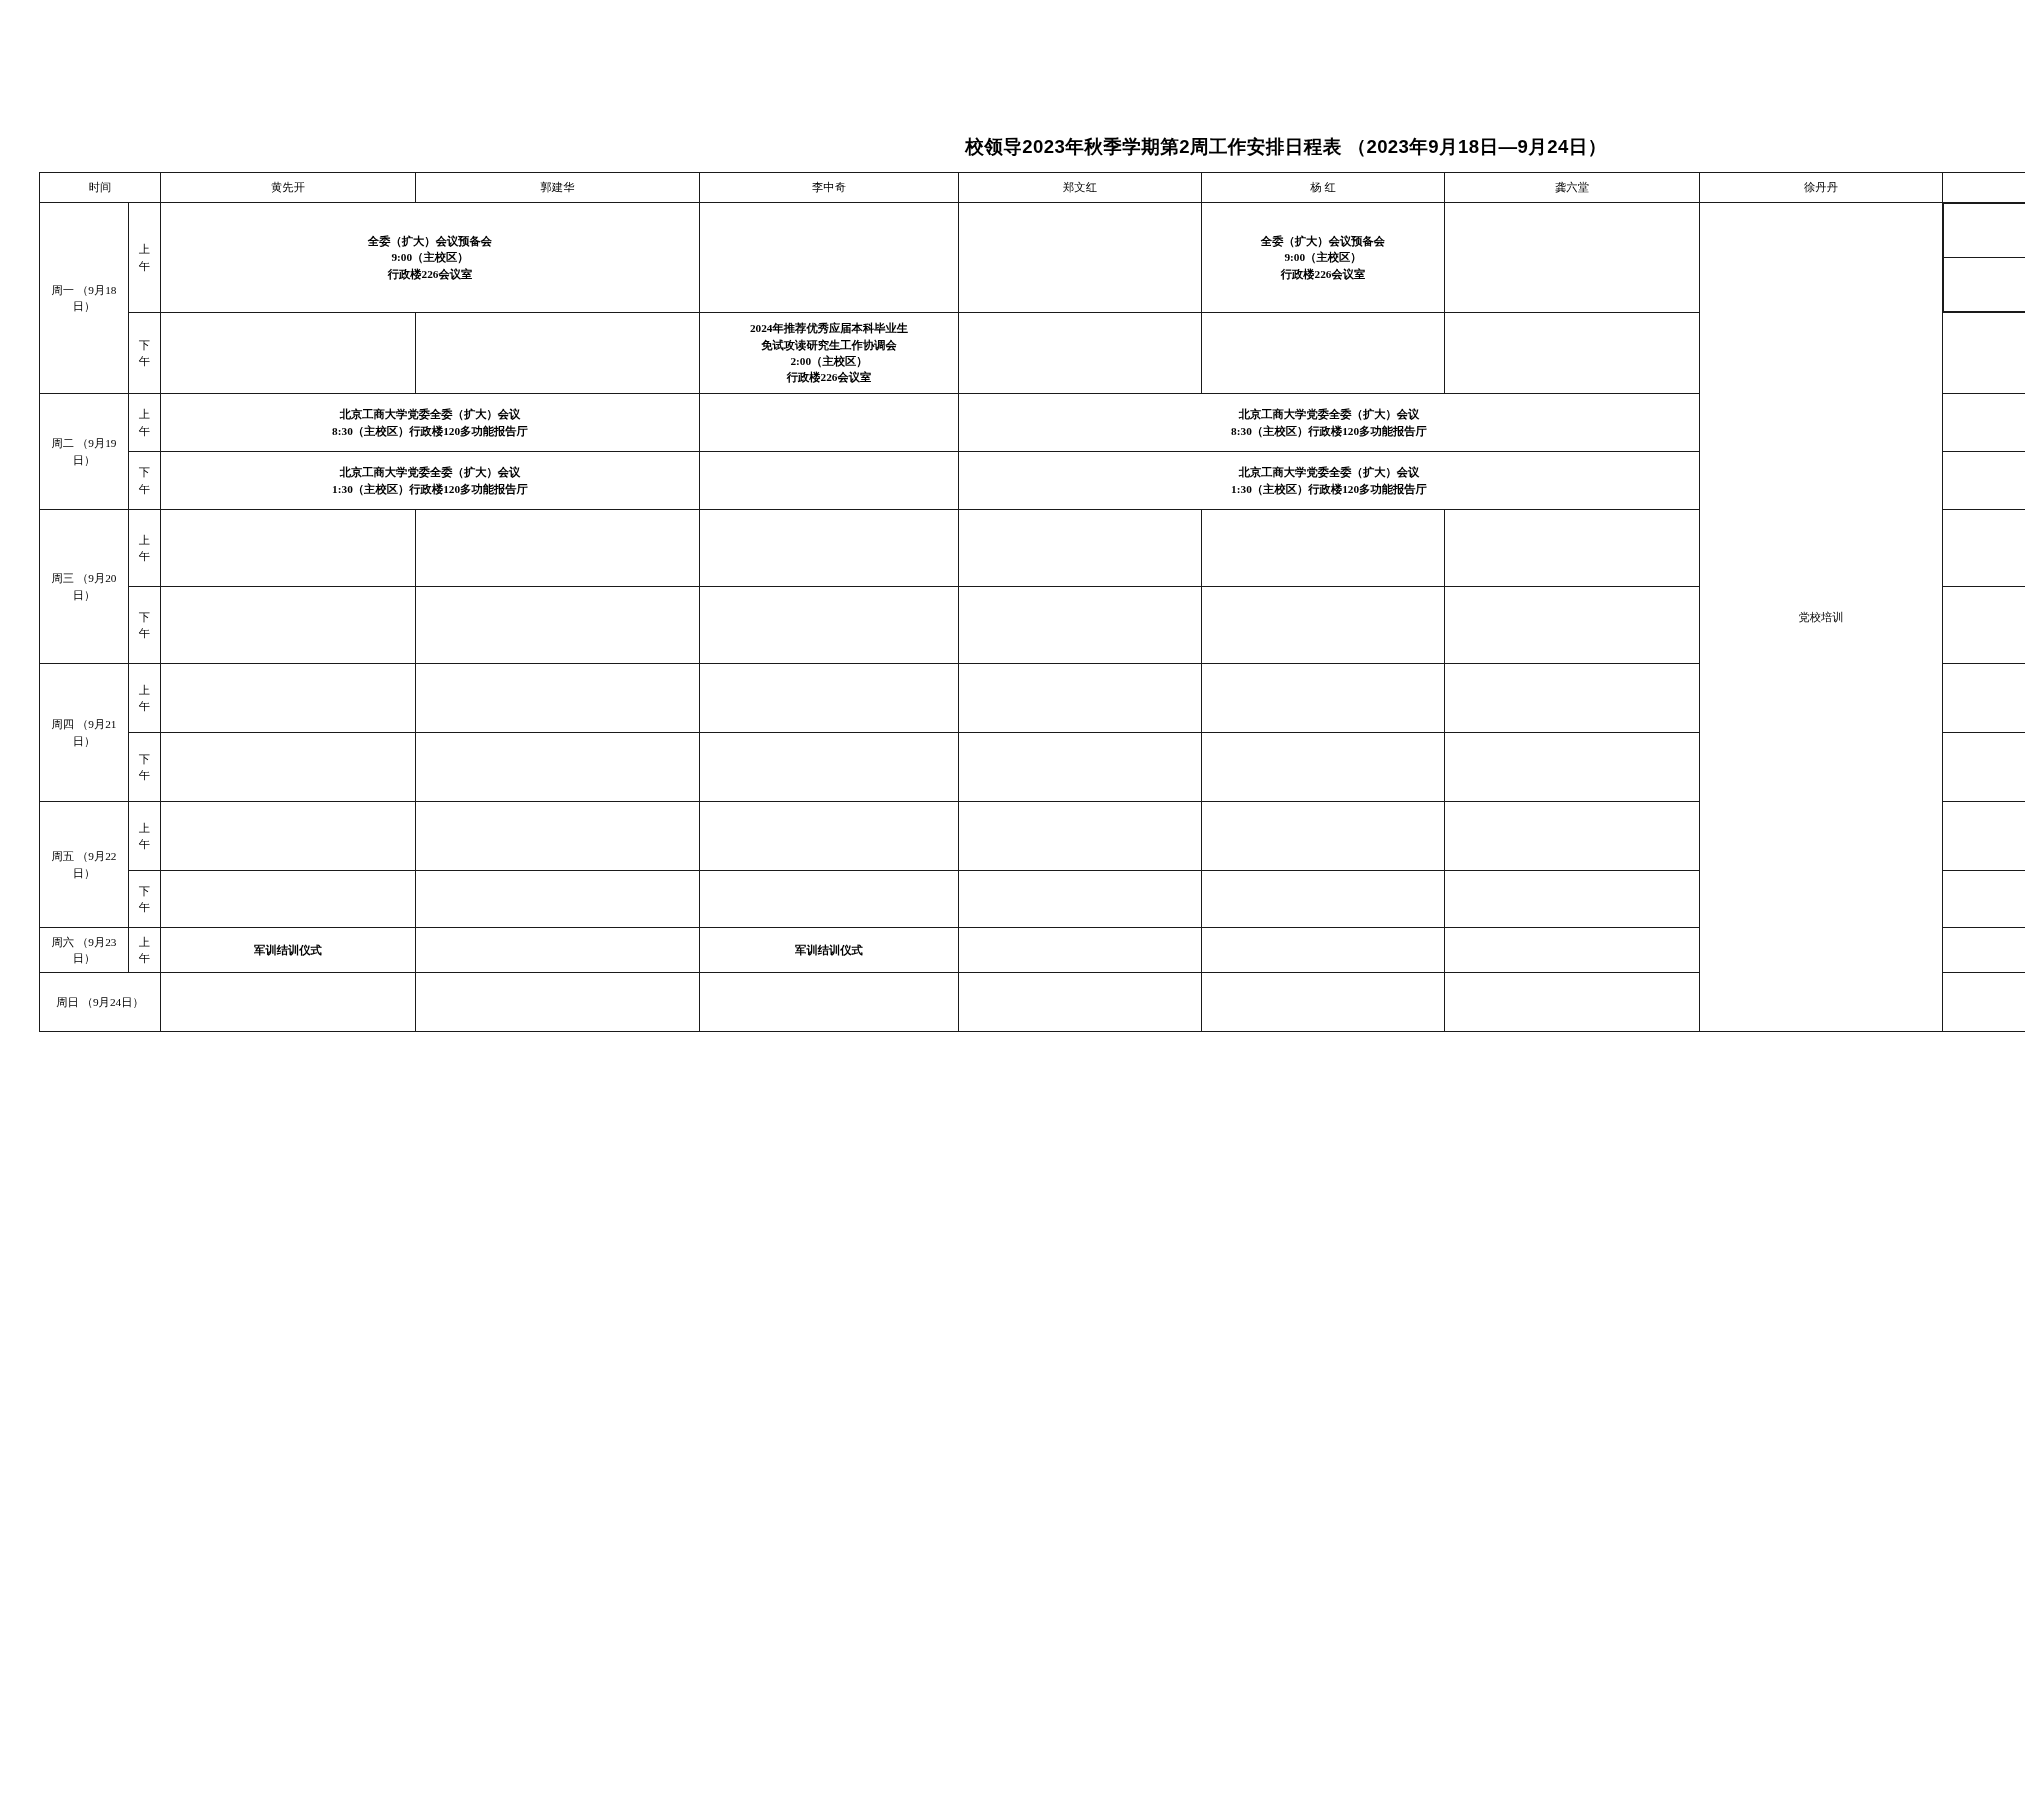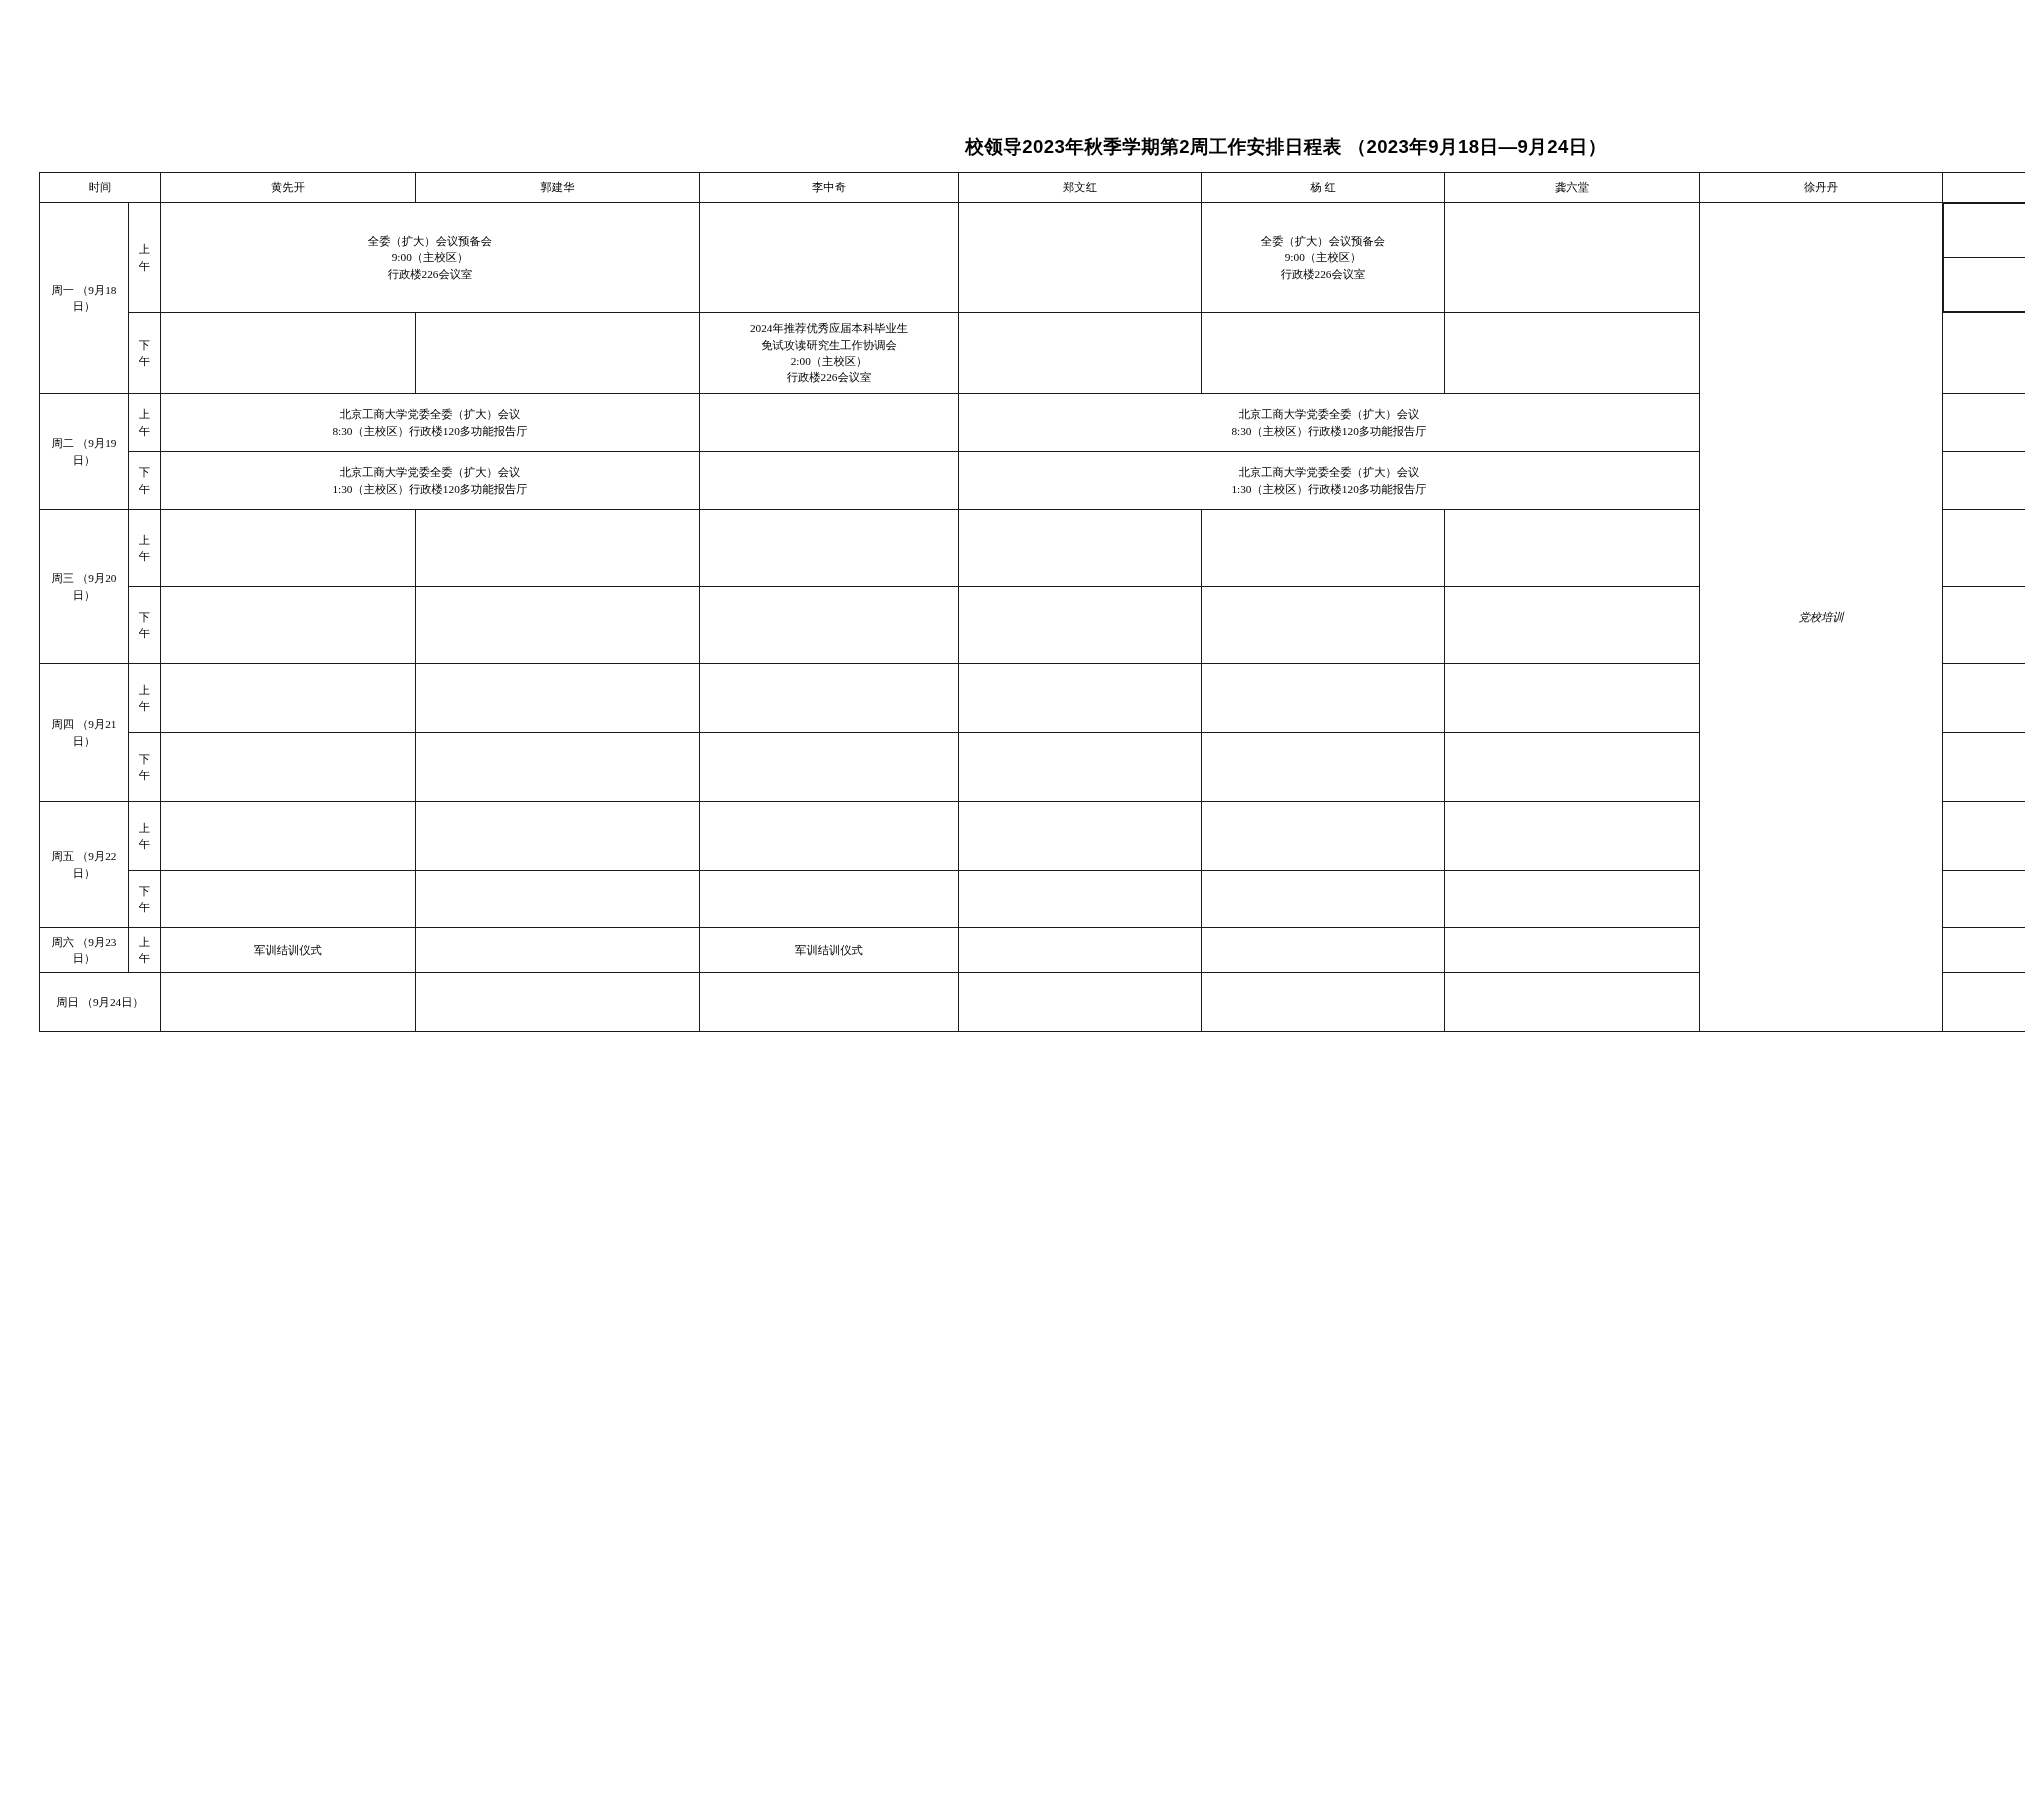--- a/index.html
+++ b/index.html
@@ -57,24 +57,23 @@
     font-size: 12px;
     line-height: 1.15;
     width: 32px;
   }
   td.ampm span {
     display: block;
   }
   td.evt {
     font-size: 11.3px;
   }
-  td.evt .ln { display: block; }
+  td.evt .ln { display: block; font-weight: bold; }
   .vert-name {
     font-size: 12.6px;
-    font-style: italic;
   }
   .sub-split {
     width: 100%;
     border-collapse: collapse;
     table-layout: fixed;
   }
   .sub-split td {
     border: none;
     padding: 0;
   }

